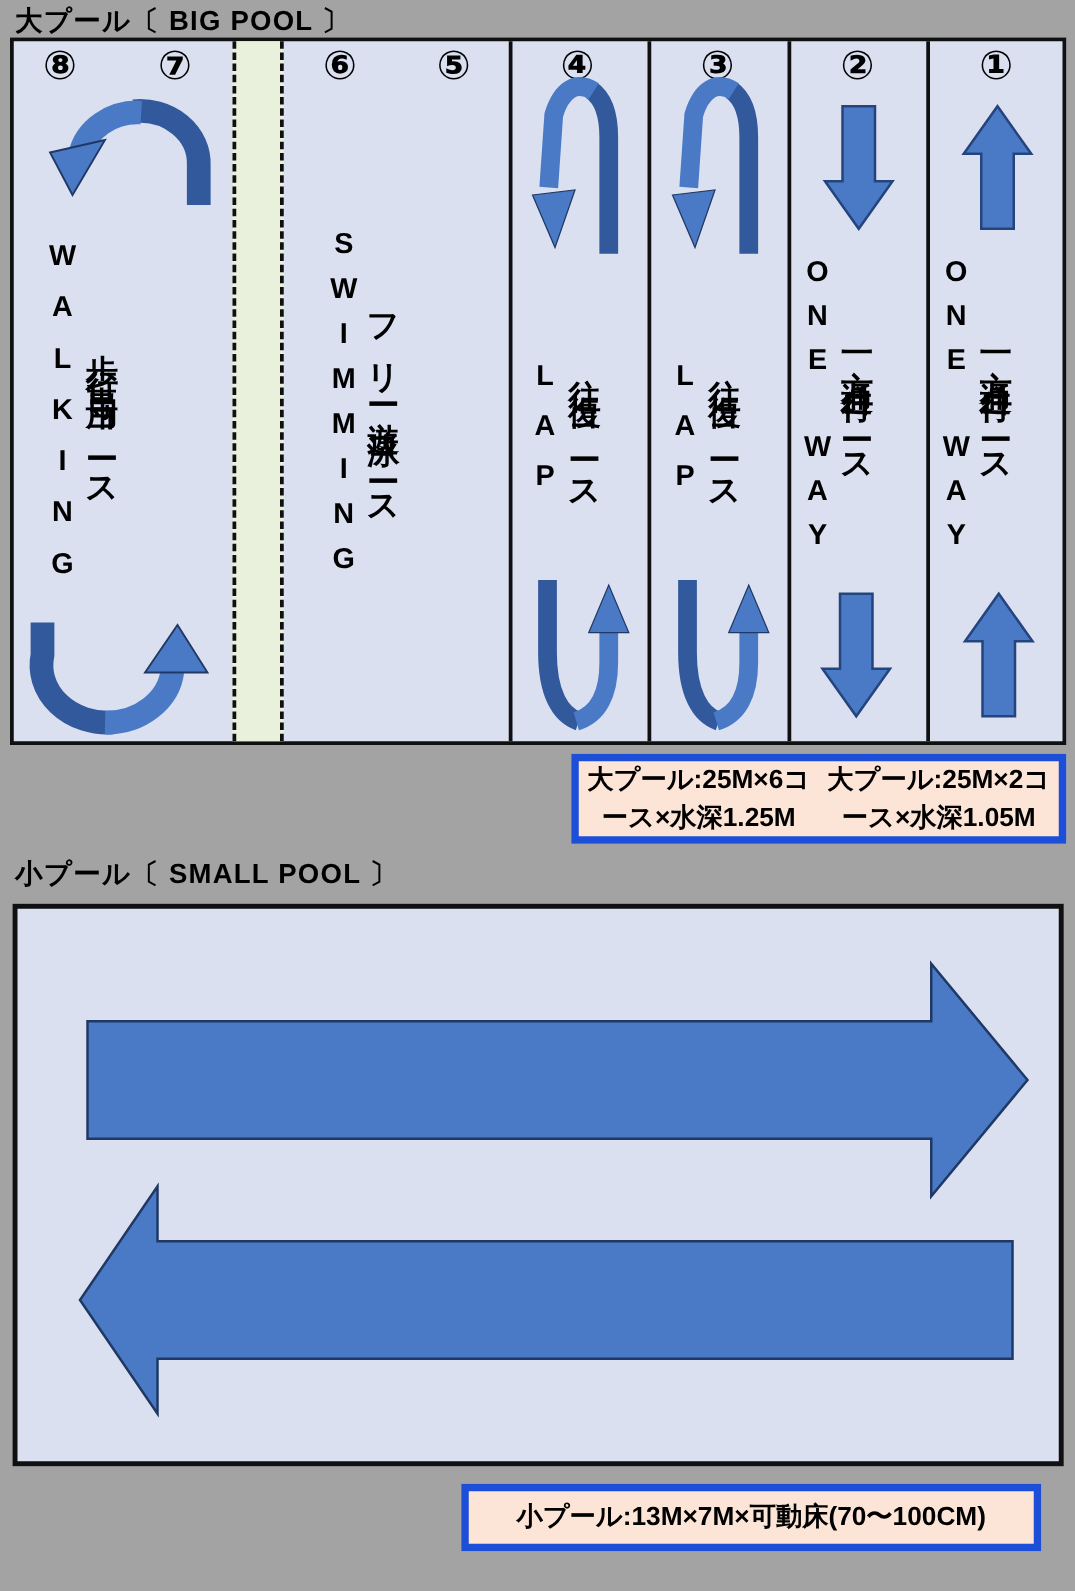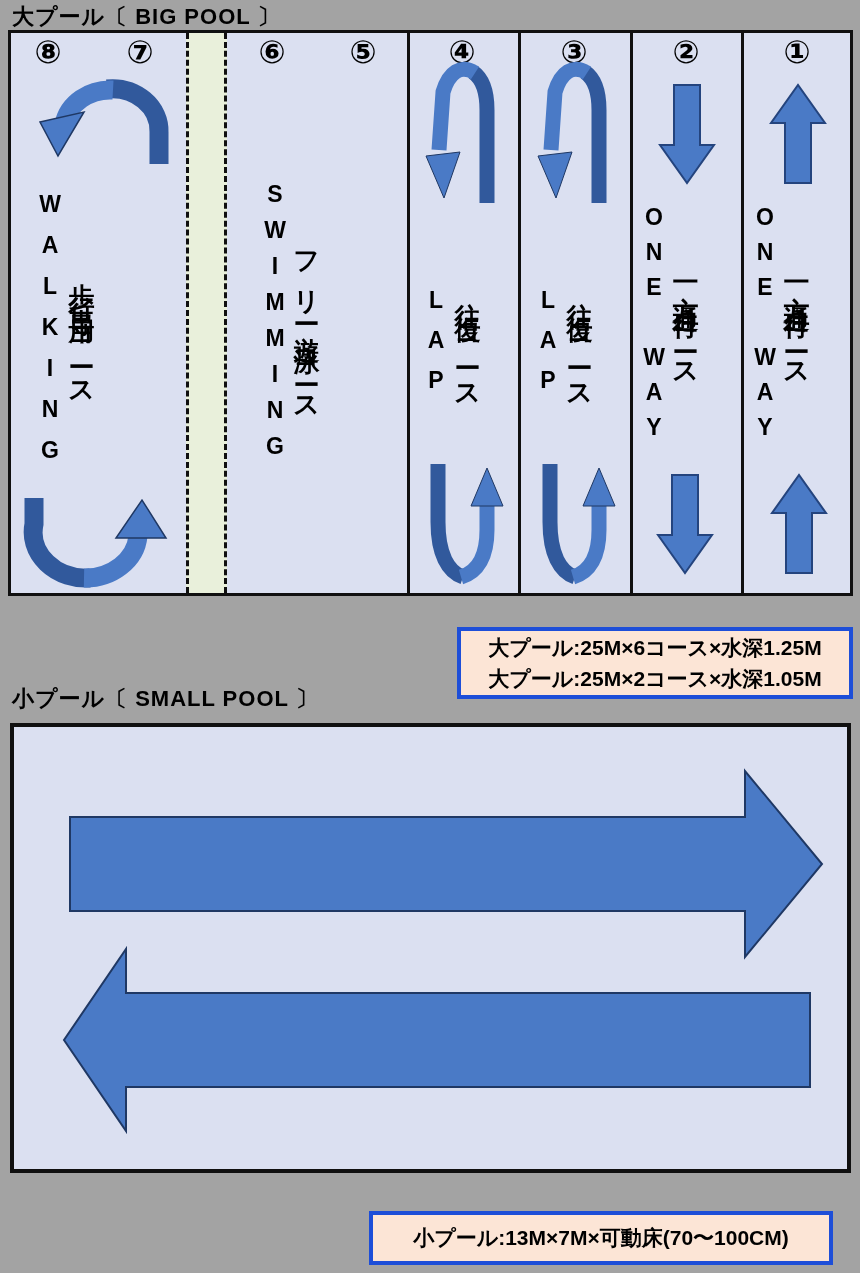--- a/index.html
+++ b/index.html
@@ -16,23 +16,23 @@
   .label{position:absolute;display:flex;flex-direction:row;align-items:center;column-gap:8px;}
   .vtext{writing-mode:vertical-rl;font-weight:bold;line-height:1;}
   .en{text-orientation:upright;font-size:23px;}
   .ja{text-orientation:mixed;font-size:26px;}
   .walk-en{letter-spacing:15px;} .walk-ja{letter-spacing:12px;}
   .swim-en{letter-spacing:10px;} .swim-ja{letter-spacing:8px;}
   .lap-en{letter-spacing:14px;}  .lap-ja{letter-spacing:14px;}
   .ow-en{letter-spacing:9px;}    .ow-ja{letter-spacing:8px;}
   .arr{position:absolute;overflow:visible;}
   
-  .infobox{position:absolute;background:#fce5d6;border:4px solid #1d4ed8;box-sizing:border-box;
-           display:flex;flex-direction:column;justify-content:center;align-items:center;
-           font-weight:bold;font-size:21px;line-height:1.5;text-align:center;margin-top:24px;}
+  .infobox{position:absolute;background:#fce5d6;border:6px solid #1d4ed8;box-sizing:border-box;
+           display:flex;flex-direction:row;justify-content:center;align-items:center;
+           font-weight:bold;font-size:21px;line-height:1.5;text-align:center;}
   
   #smallpool{position:absolute;left:10px;top:723px;width:841px;height:450px;
              background:#dbe0f1;border:4px solid #101010;box-sizing:border-box;}
 </style>
 </head>
 <body>
 
 <div id="page">
 
   <div class="title" style="left:12px;top:2px;">大プール〔 BIG POOL 〕</div>

